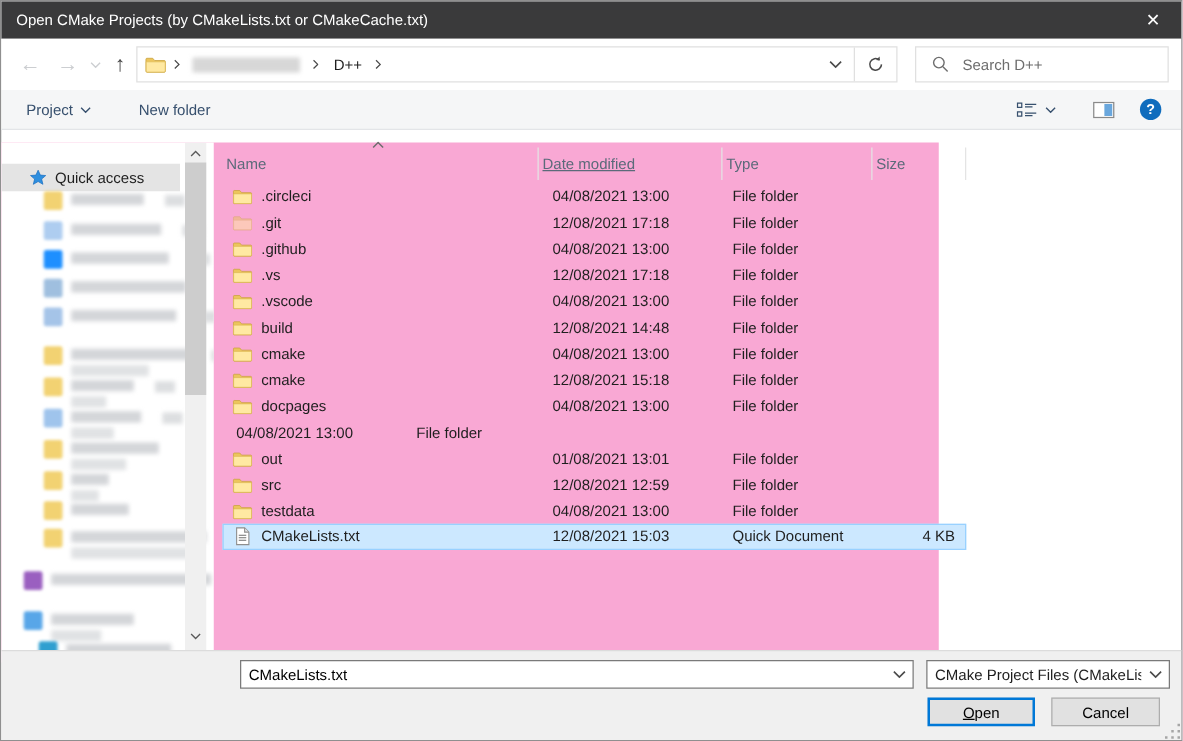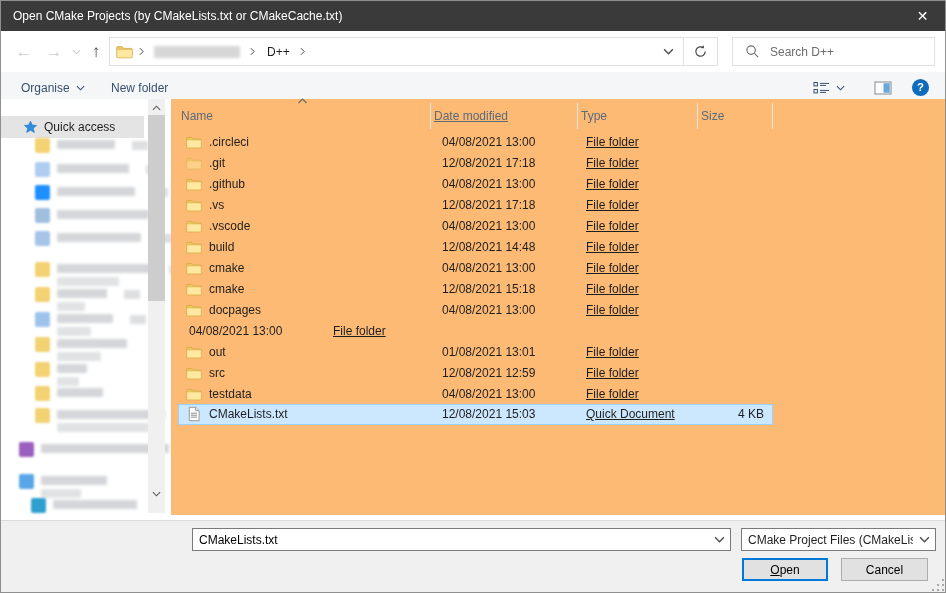--- a/index.html
+++ b/index.html
@@ -23,21 +23,21 @@
   .searchbox{position:absolute;left:731px;top:6px;width:203px;height:29px;border:1px solid #e0e0e0;box-sizing:border-box;display:flex;align-items:center;background:#fff;}
   .searchbox input{border:none;outline:none;width:150px;font-family:"Liberation Sans",sans-serif;font-size:12px;color:#1f1f1f;background:transparent;}
   .searchbox input::placeholder{color:#6d6d6d;}
   .search-glyph{margin:0 8px 0 12px;display:flex;}
   
   .cmdbar{position:absolute;left:0;top:71px;width:100%;height:32px;background:#f5f6f7;border-bottom:1px solid #e3e5e8;box-sizing:border-box;color:#37506e;}
   .cmd-item{position:absolute;top:0;height:31px;display:flex;align-items:center;gap:6px;}
   .caret-down{display:inline-block;}
   .cmd-right{position:absolute;top:0;height:31px;display:flex;align-items:center;}
   
-  .content{position:absolute;left:0;top:98px;width:946px;height:416px;background:#fdba74;}
+  .content{position:absolute;left:0;top:113px;width:750px;height:416px;background:#f9a8d4;}
   .sidebar{position:absolute;left:0;top:0;width:170px;height:416px;background:#fff;overflow:hidden;}
   .qa-row{position:absolute;left:0;top:17px;width:143px;height:22px;background:#e4e4e4;display:flex;align-items:center;}
   .qa-row .lbl{margin-left:6px;}
   .qa-star{margin-left:22px;display:flex;}
   .side-item{position:absolute;display:flex;align-items:flex-start;}
   .side-icon{width:15px;height:15px;border-radius:2px;filter:blur(1.3px);flex:none;}
   .side-bars{margin-left:7px;padding-top:2px;}
   .sbar1,.sbar2{height:9px;background:#d4d6d9;border-radius:1px;filter:blur(1.6px);}
   .sbar2{margin-top:4px;background:#e0e2e4;}
   .sbarR{position:absolute;right:-90px;top:3px;width:16px;height:9px;background:#dcdee0;filter:blur(1.6px);}
@@ -52,21 +52,21 @@
   .hc-date{width:147px;padding-left:10px;text-decoration:underline;}
   .hc-type{width:120px;padding-left:7px;}
   .hc-size{width:75px;padding-left:7px;}
   .sort-caret{position:absolute;left:119px;top:-5px;}
   .fl-rows{position:absolute;left:0;top:33px;width:595px;}
   .frow{display:flex;align-items:center;height:20.93px;box-sizing:border-box;border:1px solid transparent;}
   .frow.selected{background:#cce8ff;border-color:#99d1ff;}
   .fc-name{width:253px;display:flex;align-items:center;box-sizing:border-box;padding-left:7px;}
   .fc-name .fname{margin-left:7px;white-space:nowrap;}
   .fc-date{width:147px;box-sizing:border-box;padding-left:10px;}
-  .fc-type{width:120px;box-sizing:border-box;padding-left:7px;text-decoration:underline;}
+  .fc-type{width:120px;box-sizing:border-box;padding-left:7px;}
   .fc-size{width:70px;box-sizing:border-box;text-align:right;padding-right:5px;}
   .row-icon{width:16px;height:16px;flex:none;display:flex;}
   .icon-faded{opacity:.5;}
   
   .footer{position:absolute;left:0;top:519px;width:946px;height:74px;background:#f0f0f0;border-top:1px solid #dcdcdc;box-sizing:border-box;}
   .fn-label{position:absolute;left:0;top:11px;width:185px;text-align:right;}
   .mnemonic{text-decoration:underline;}
   .fn-combo{position:absolute;left:191px;top:7px;width:539px;height:23px;background:#fff;border:1px solid #7a7a7a;box-sizing:border-box;display:flex;align-items:center;}
   .fn-combo input{border:none;outline:none;flex:1;padding-left:6px;font-family:"Liberation Sans",sans-serif;font-size:12px;background:transparent;}
   .combo-arrow{width:22px;display:flex;justify-content:center;}
@@ -187,21 +187,21 @@
           <svg width="15" height="15">
             <use href="#sym-search"></use>
           </svg>
         </span>
       <input placeholder="Search D++" style="">
     </div>
   </div>
 
   <div class="cmdbar">
     <div class="cmd-item" style="left:20px;">
-      <span>Organise</span>
+      <span>Project</span>
       <span class="caret-down">
           <svg width="9" height="6" style="color:#37506e;">
             <use href="#sym-chev-down"></use>
           </svg>
         </span>
     </div>
     <div class="cmd-item" style="left:110px;">
       <span>New folder</span>
     </div>
     <div class="cmd-right" style="right:100px;gap:5px;">

